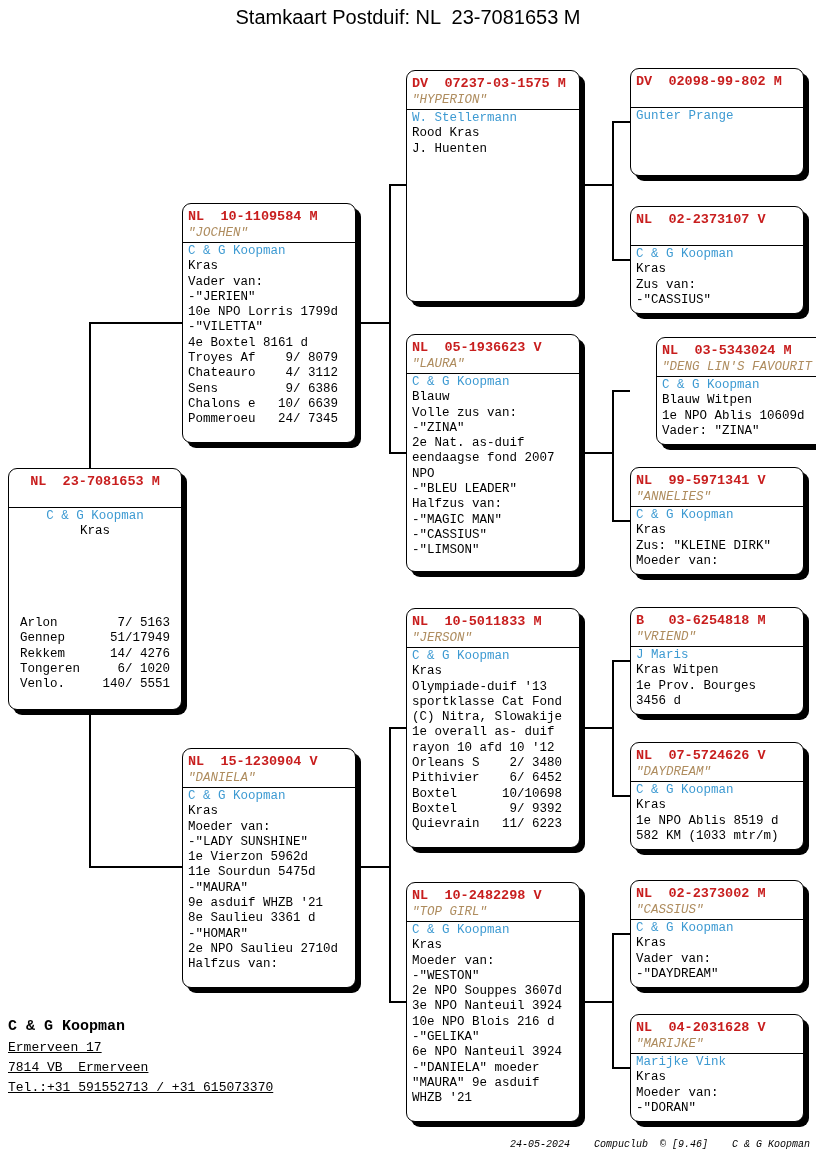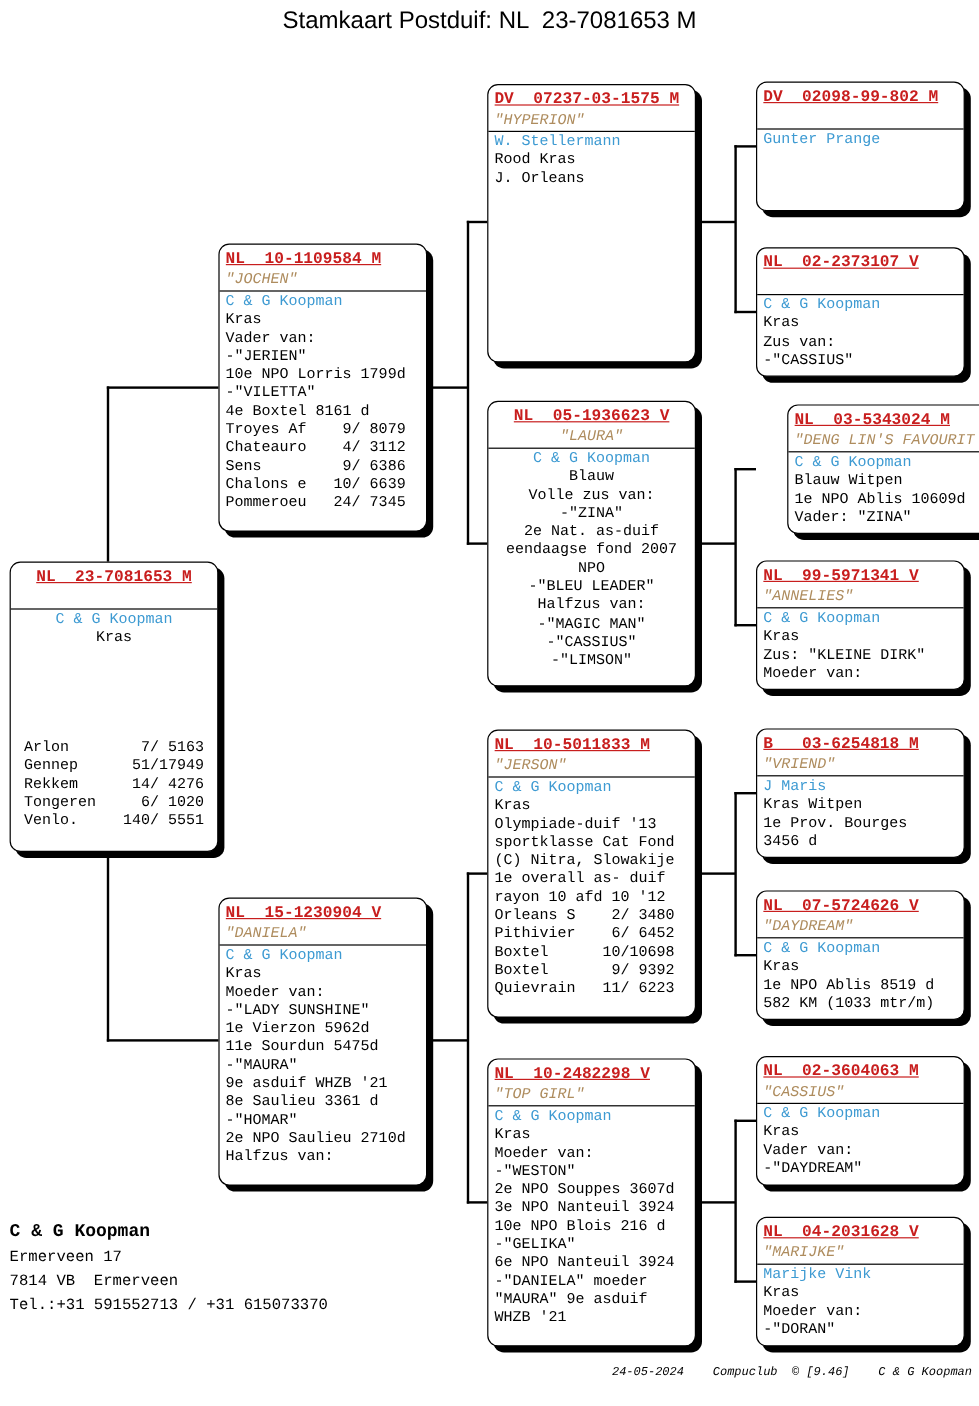--- a/index.html
+++ b/index.html
@@ -16,40 +16,40 @@
     font-size:20px; color:#000; white-space:pre;
   }
   .box {
     position:absolute; box-sizing:border-box;
     background:#fff; border:1.5px solid #000; border-radius:9px;
     box-shadow:5px 5px 0 #000;
     padding:3px 5px 0 5px;
   }
   .hdr {
     font-weight:bold; font-size:13.5px; line-height:19px;
-    color:#c81e1e; white-space:pre; height:19px; overflow:hidden;text-decoration:underline;
+    color:#c81e1e; white-space:pre; height:19px; overflow:hidden;
   }
   .bname {
     font-style:italic; font-size:12.5px; line-height:15px;
     color:#ae8c5e; white-space:pre; height:15px; overflow:hidden;
   }
   .divider { border-top:1.5px solid #000; margin:1px -5px 1px -5px; }
   .owner {
     font-size:12.5px; line-height:15.3px; color:#3d9ad2; white-space:pre;
     min-height:15.3px;
   }
   .blines {
     font-size:12.5px; line-height:15.3px; color:#000; white-space:pre;
   }
   .seg { position:absolute; background:#000; }
   .contact { position:absolute; left:8px; top:1016px; }
   .contact-name {
     font-weight:bold; font-size:15px; line-height:22px; white-space:pre;
   }
-  .contact-line { font-size:13px; line-height:20px; white-space:pre; }
+  .contact-line { font-size:13px; line-height:20px; white-space:pre;text-decoration:underline; }
   .footer {
     position:absolute; right:6px; top:1139px;
     font-size:10px; font-style:italic; white-space:pre; color:#000;
   }
 </style>
 </head>
 <body>
 
 <div class="title">Stamkaart Postduif: NL  23-7081653 M</div>
 
@@ -106,24 +106,24 @@
 2e NPO Saulieu 2710d
 Halfzus van:</div>
 </div>
 
 <div class="box" style="left:406px; top:70px; width:174px; height:232px;">
   <div class="hdr">DV  07237-03-1575 M</div>
   <div class="bname">"HYPERION"</div>
   <div class="divider"></div>
   <div class="owner">W. Stellermann</div>
   <div class="blines">Rood Kras
-J. Orleans</div>
-</div>
-
-<div class="box" style="left:406px; top:334px; width:174px; height:238px;text-align:center;">
+J. Huenten</div>
+</div>
+
+<div class="box" style="left:406px; top:334px; width:174px; height:238px;">
   <div class="hdr">NL  05-1936623 V</div>
   <div class="bname">"LAURA"</div>
   <div class="divider"></div>
   <div class="owner">C &amp; G Koopman</div>
   <div class="blines">Blauw
 Volle zus van:
 -"ZINA"
 2e Nat. as-duif
 eendaagse fond 2007
 NPO
@@ -221,21 +221,21 @@
   <div class="hdr">NL  07-5724626 V</div>
   <div class="bname">"DAYDREAM"</div>
   <div class="divider"></div>
   <div class="owner">C &amp; G Koopman</div>
   <div class="blines">Kras
 1e NPO Ablis 8519 d
 582 KM (1033 mtr/m)</div>
 </div>
 
 <div class="box" style="left:630px; top:880px; width:174px; height:108px;">
-  <div class="hdr">NL  02-3604063 M</div>
+  <div class="hdr">NL  02-2373002 M</div>
   <div class="bname">"CASSIUS"</div>
   <div class="divider"></div>
   <div class="owner">C &amp; G Koopman</div>
   <div class="blines">Kras
 Vader van:
 -"DAYDREAM"</div>
 </div>
 
 <div class="box" style="left:630px; top:1014px; width:174px; height:108px;">
   <div class="hdr">NL  04-2031628 V</div>

